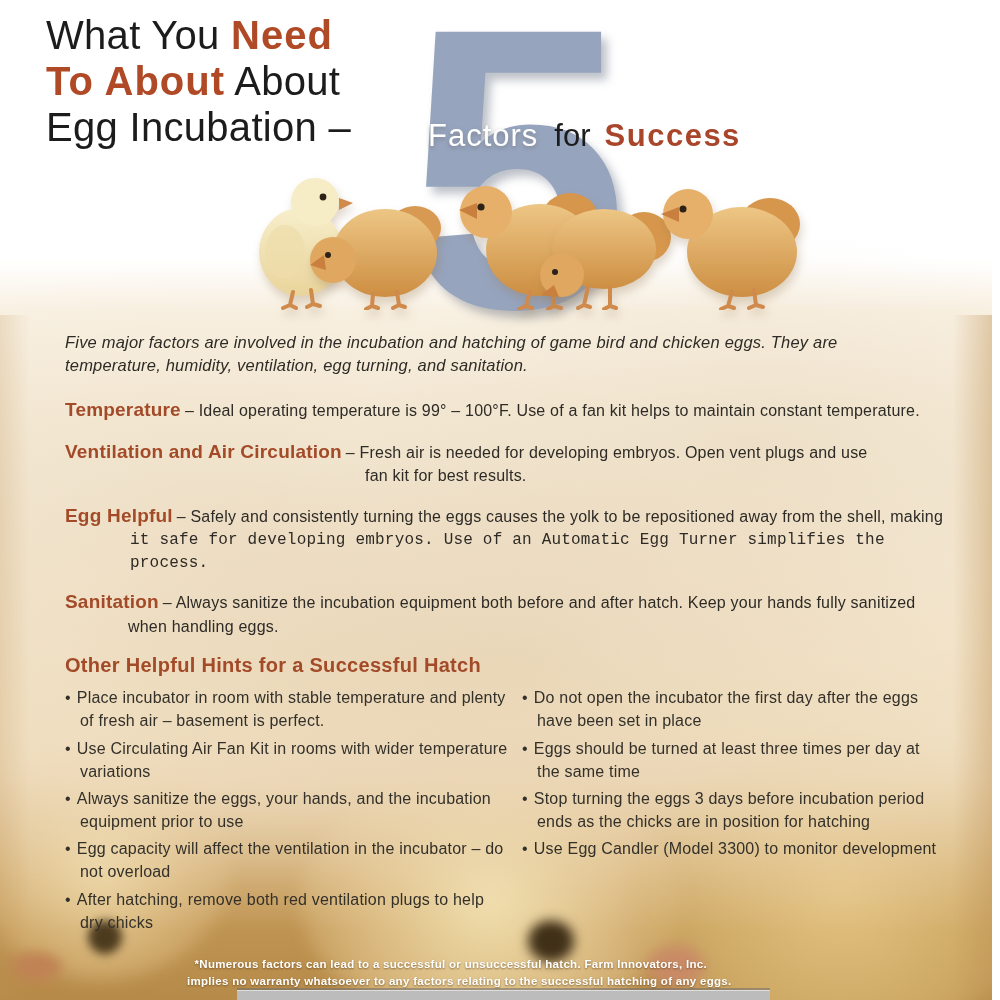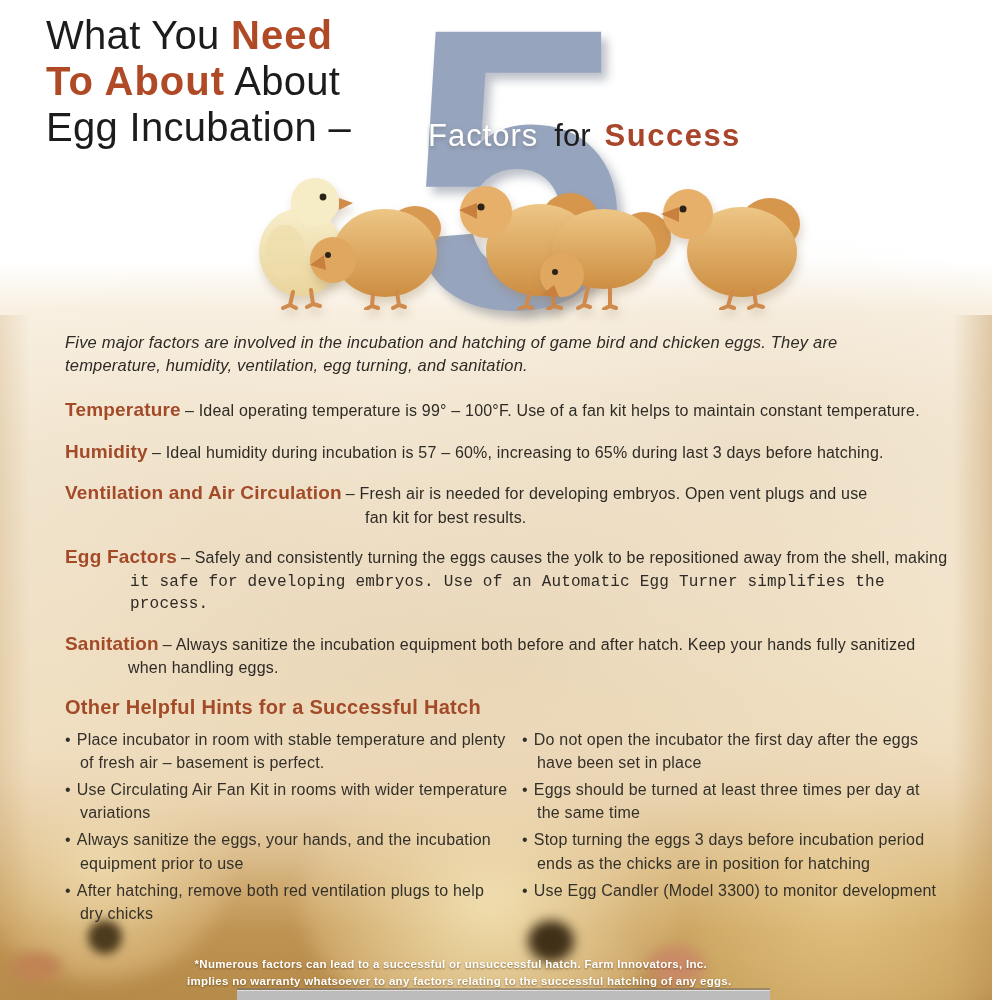--- a/index.html
+++ b/index.html
@@ -164,47 +164,44 @@
   </div>
 
   <div class="content">
     <p class="intro">Five major factors are involved in the incubation and hatching of game bird and chicken eggs. They are temperature, humidity, ventilation, egg turning, and sanitation.</p>
 
     <div class="section">
       <div class="line1"><span class="sec-head">Temperature</span><span>– Ideal operating temperature is 99° – 100°F. Use of a fan kit helps to maintain constant temperature.</span></div>
       <div class="line2"></div>
     </div>
 
-    <div class="section">
-      <div class="line1"><span class="sec-head">Humidity</span><span>– Ideal humidity during incubation is 57 – 60%, increasing to 65% during last 3 days before hatching.</span></div>
-      <div class="line2"></div>
-    </div>
 
     <div class="section sec-vent">
       <div class="line1"><span class="sec-head">Ventilation and Air Circulation</span><span>– Fresh air is needed for developing embryos. Open vent plugs and use</span></div>
       <div class="line2">fan kit for best results.</div>
     </div>
 
     <div class="section sec-turn">
-      <div class="line1"><span class="sec-head">Egg Factors</span><span>– Safely and consistently turning the eggs causes the yolk to be repositioned away from the shell, making</span></div>
+      <div class="line1"><span class="sec-head">Egg Helpful</span><span>– Safely and consistently turning the eggs causes the yolk to be repositioned away from the shell, making</span></div>
       <div class="line2">it safe for developing embryos. Use of an Automatic Egg Turner simplifies the process.</div>
     </div>
 
     <div class="section sec-sani">
       <div class="line1"><span class="sec-head">Sanitation</span><span>– Always sanitize the incubation equipment both before and after hatch. Keep your hands fully sanitized</span></div>
       <div class="line2">when handling eggs.</div>
     </div>
 
     <div class="hints">
       <div class="hints-head">Other Helpful Hints for a Successful Hatch</div>
       <div class="hint-cols">
         <ul class="hint-col left">
           <li><span class="b">•</span><span>Place incubator in room with stable temperature and plenty of fresh air – basement is perfect.</span></li>
           <li><span class="b">•</span><span>Use Circulating Air Fan Kit in rooms with wider temperature variations</span></li>
           <li><span class="b">•</span><span>Always sanitize the eggs, your hands, and the incubation equipment prior to use</span></li>
+          <li><span class="b">•</span><span>Egg capacity will affect the ventilation in the incubator – do not overload</span></li>
           <li><span class="b">•</span><span>After hatching, remove both red ventilation plugs to help dry chicks</span></li>
         </ul>
         <ul class="hint-col right">
           <li><span class="b">•</span><span>Do not open the incubator the first day after the eggs have been set in place</span></li>
           <li><span class="b">•</span><span>Eggs should be turned at least three times per day at the same time</span></li>
           <li><span class="b">•</span><span>Stop turning the eggs 3 days before incubation period ends as the chicks are in position for hatching</span></li>
           <li><span class="b">•</span><span>Use Egg Candler (Model 3300) to monitor development</span></li>
         </ul>
       </div>
     </div>

